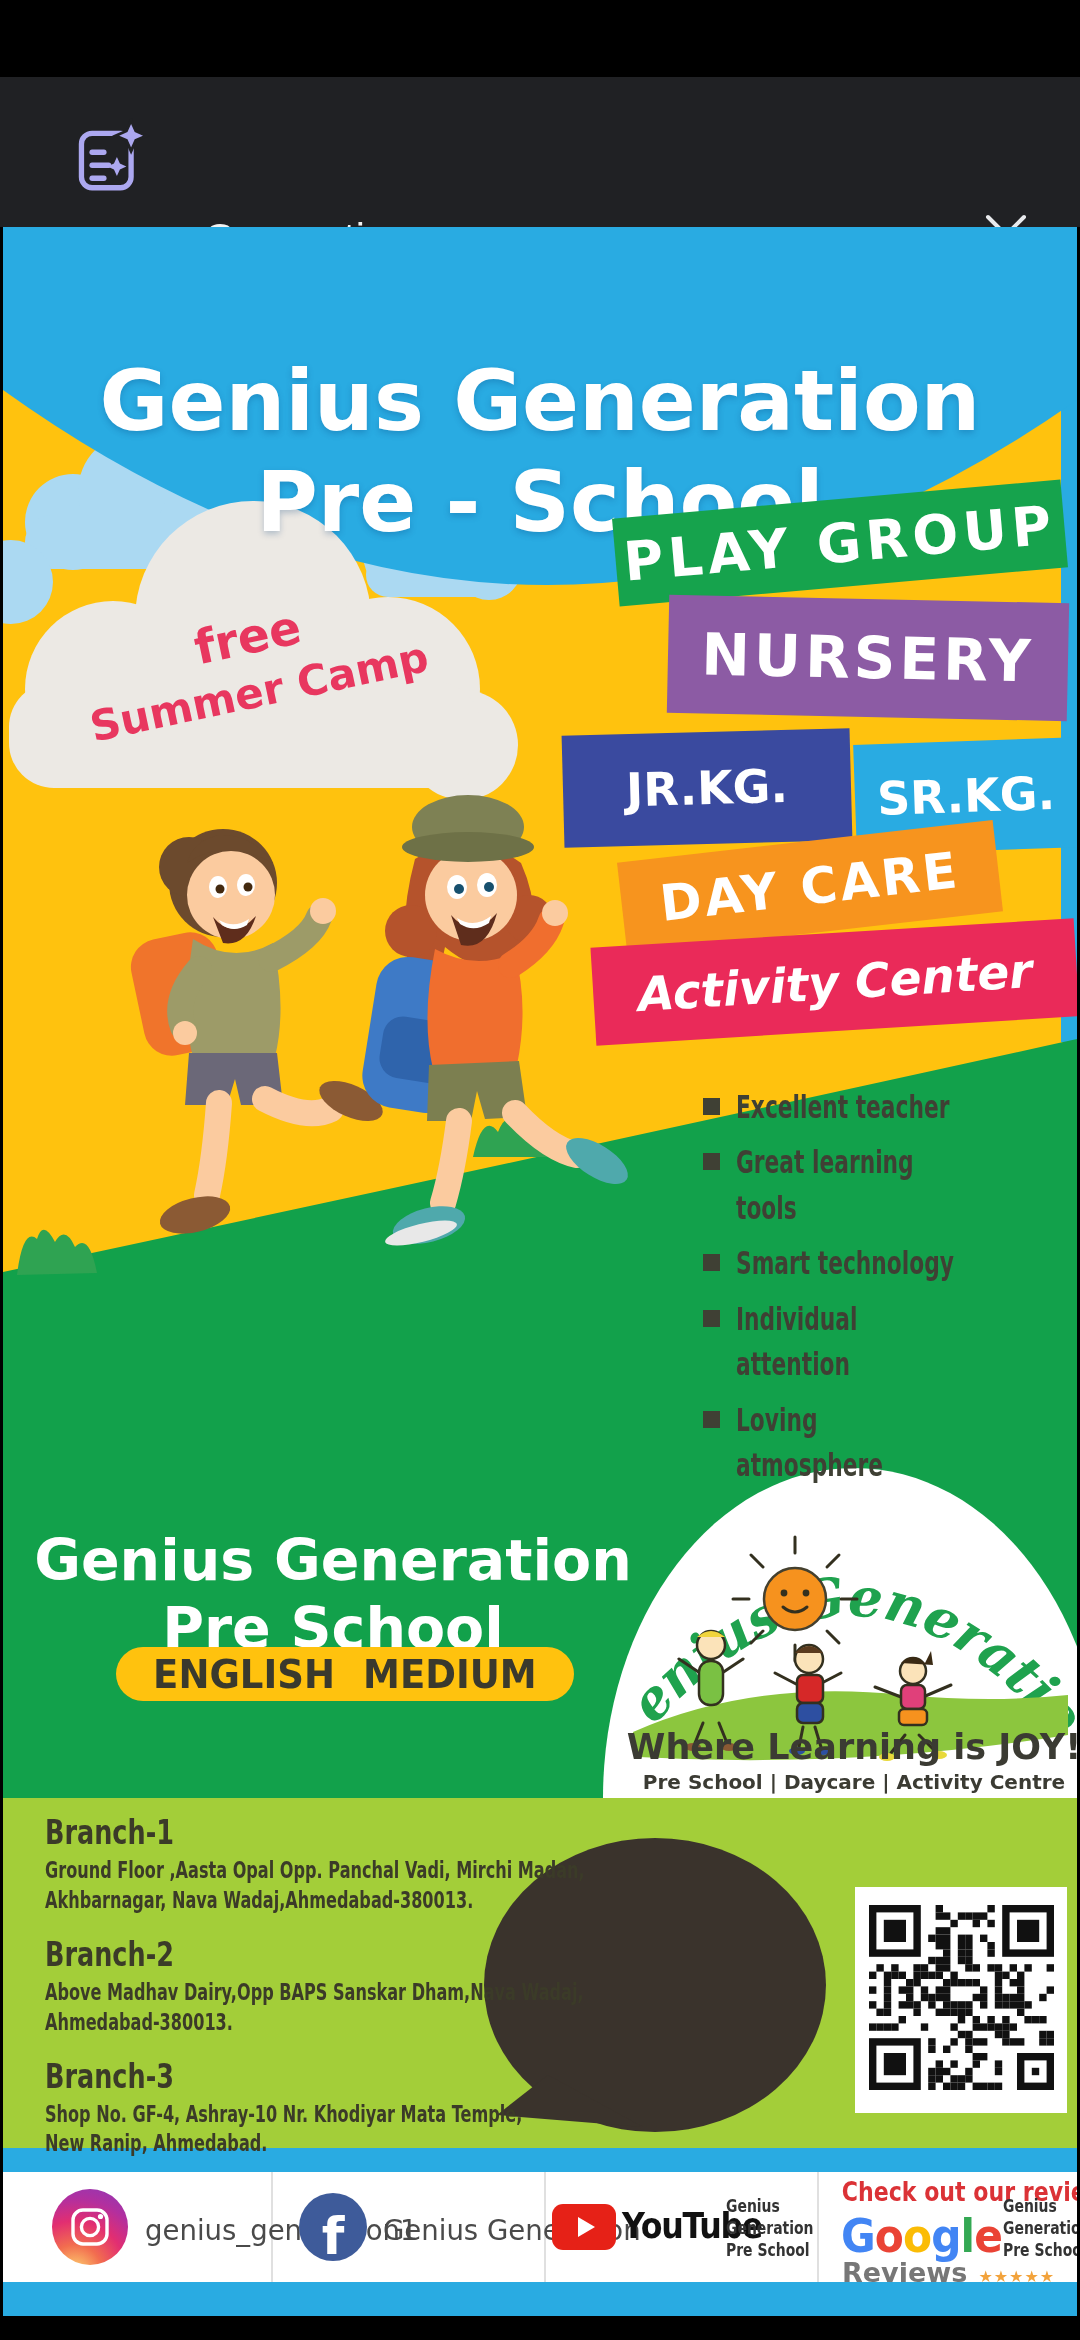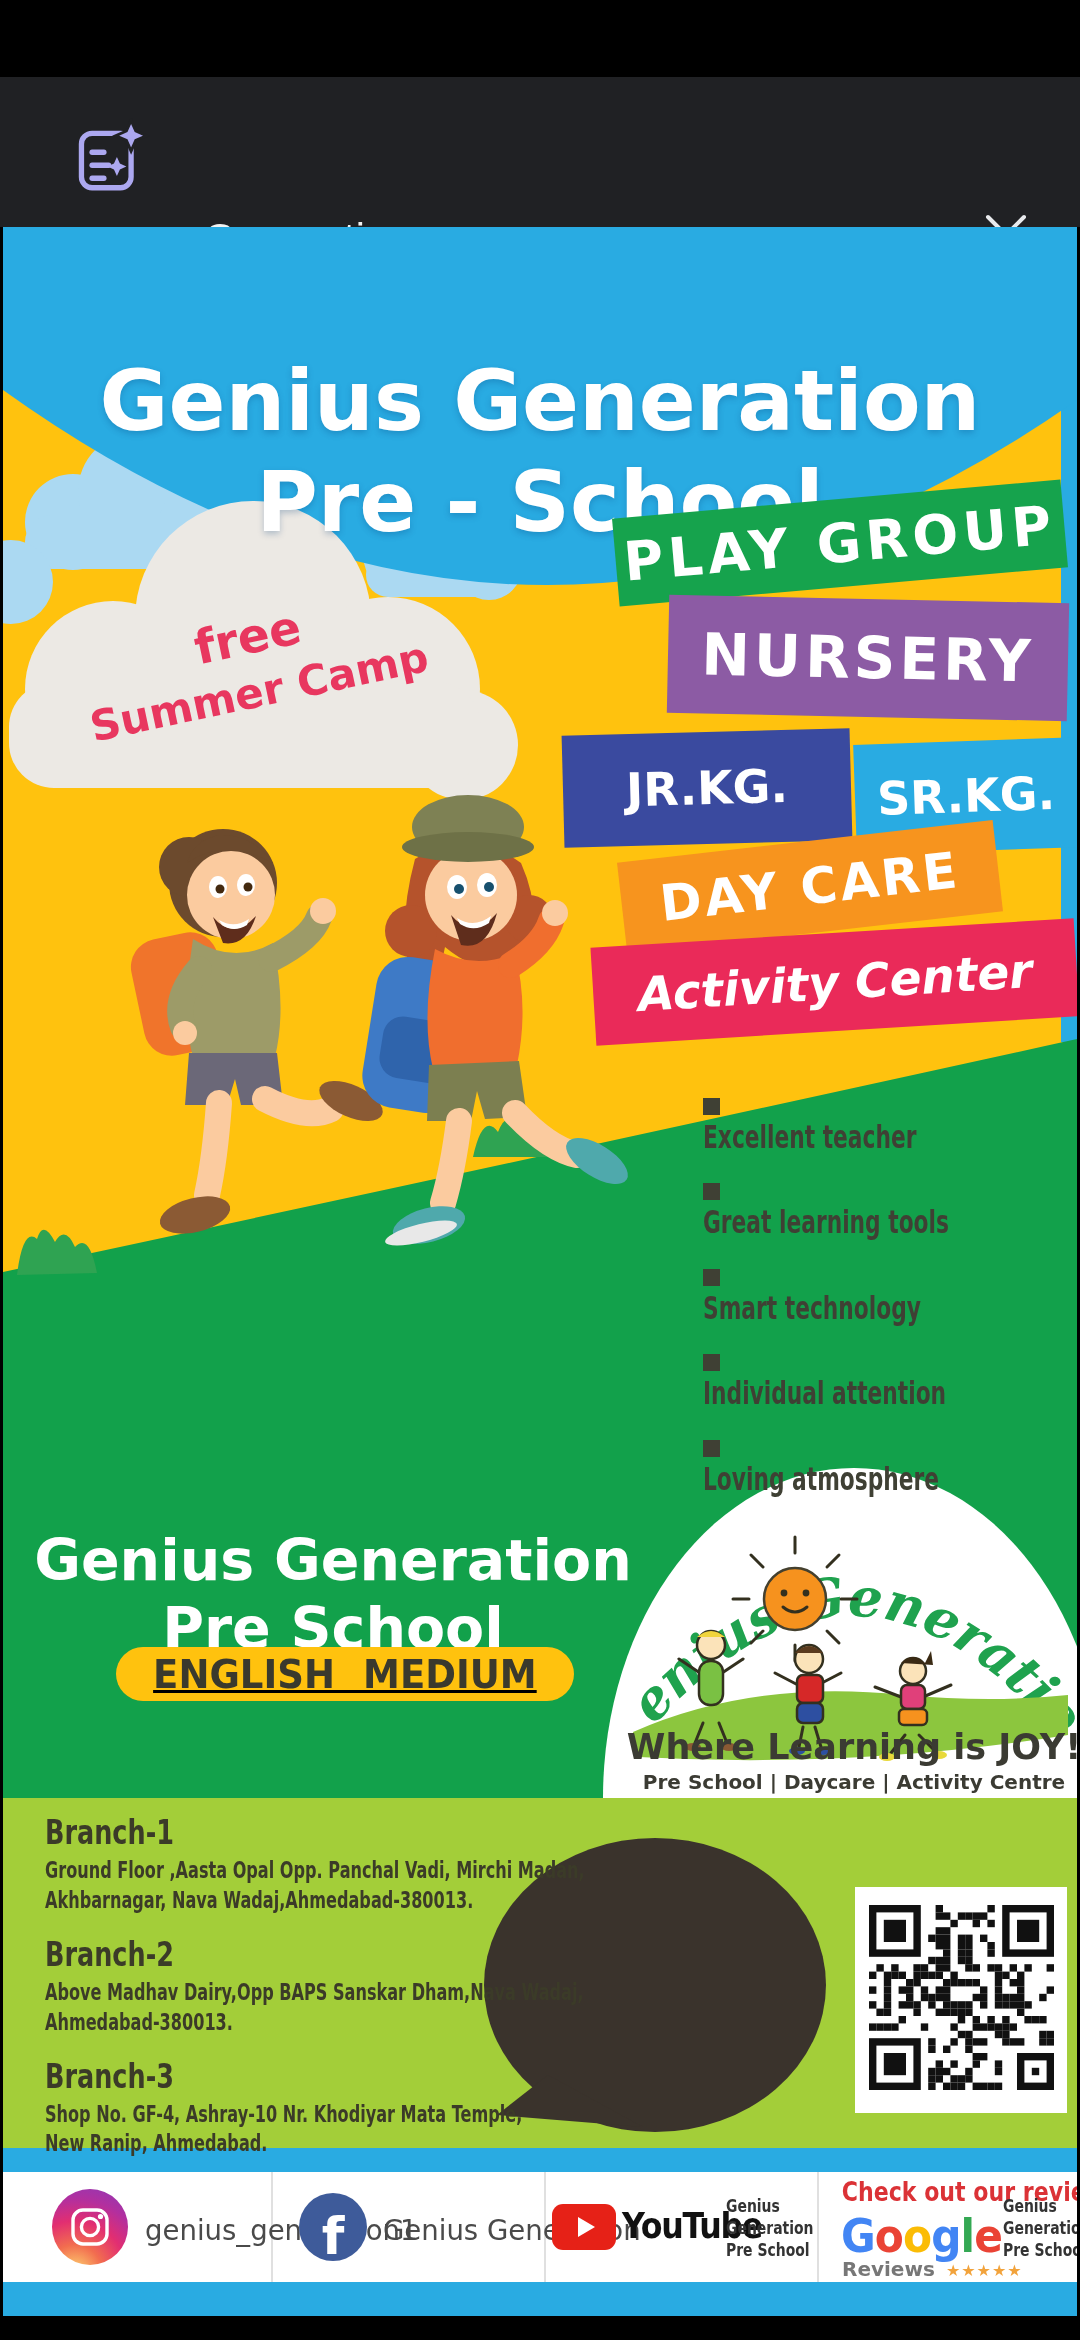--- a/index.html
+++ b/index.html
@@ -8,21 +8,21 @@
   .abs{position:absolute;}
   
   #appbar{left:0;top:77px;width:1080px;height:150px;background:#202124;}
   #appbar-title{left:204px;top:138px;font-size:41px;color:#F2F2F2;letter-spacing:.5px;}
   
   #poster{left:3px;top:227px;width:1074px;height:2089px;background:#FFC20E;overflow:hidden;
           font-family:"DejaVu Sans",sans-serif;}
   .ptitle{width:100%;text-align:center;color:#fff;font-weight:bold;font-size:84px;line-height:1;
           text-shadow:0 3px 6px rgba(0,60,120,.25);white-space:nowrap;}
   .banner{display:flex;align-items:center;justify-content:center;color:#fff;font-weight:bold;white-space:nowrap;}
-  .feat{display:flex;align-items:flex-start;margin-bottom:10px;flex-direction:column;}
+  .feat{display:flex;align-items:flex-start;margin-bottom:10px;}
   .feat .sq{width:17px;height:17px;background:#3F4034;margin:13px 16px 0 0;flex:none;}
   .feat .tx{font-size:32px;font-weight:bold;color:#3F4034;line-height:1.42;width:420px;
             transform:scaleX(.68);transform-origin:left top;}
   .brtitle{font-size:34px;font-weight:bold;color:#3B3B28;transform:scaleX(.75);transform-origin:left top;
            margin-bottom:4px;}
   .brline{font-size:23px;font-weight:bold;color:#3B3B28;line-height:1.3;transform:scaleX(.70);
           transform-origin:left top;white-space:nowrap;}
   .branch{margin-bottom:18px;}
   .fdiv{width:2px;height:110px;background:#E0E0E0;top:1945px;}
   .flabel{font-size:29px;color:#4A4A4A;transform:scaleX(.95);transform-origin:left center;white-space:nowrap;}
@@ -460,21 +460,21 @@
         <div class="tx">Individual attention</div>
       </div>
     <div class="feat">
         <div class="sq"></div>
         <div class="tx">Loving atmosphere</div>
       </div>
   </div>
 
   <div class="abs" style="left:0;top:1300px;width:660px;text-align:center;color:#fff;font-weight:bold;font-size:57px;white-space:nowrap;">Genius Generation</div>
   <div class="abs" style="left:0;top:1368px;width:660px;text-align:center;color:#fff;font-weight:bold;font-size:57px;">Pre School</div>
-  <div class="abs" style="left:113px;top:1420px;width:458px;height:54px;background:#FFC20E;border-radius:27px;display:flex;align-items:center;justify-content:center;text-decoration:underline;">
+  <div class="abs" style="left:113px;top:1420px;width:458px;height:54px;background:#FFC20E;border-radius:27px;display:flex;align-items:center;justify-content:center;">
     <span style="font-size:39px;font-weight:bold;color:#3A392D;word-spacing:16px;transform:scaleX(.95);">ENGLISH MEDIUM</span>
   </div>
 
   <div class="abs" style="left:42px;top:1585px;width:580px;">
     <div class="branch">
       <div class="brtitle">Branch-1</div>
       <div class="brline">Ground Floor ,Aasta Opal Opp. Panchal Vadi, Mirchi Madan,</div>
       <div class="brline">Akhbarnagar, Nava Wadaj,Ahmedabad-380013.</div>
     </div>
     <div class="branch">
@@ -518,21 +518,21 @@
   <div class="abs" style="left:619px;top:1978px;font-size:36px;font-weight:bold;color:#111;letter-spacing:-1.5px;transform:scaleX(.88);transform-origin:left top;">YouTube</div>
   <div class="abs smallname" style="left:723px;top:1968px;">
     <div>Genius</div>
     <div>Generation</div>
     <div>Pre School</div>
   </div>
 
   <div class="abs" style="left:820px;top:1950px;width:250px;text-align:center;font-size:26px;font-weight:bold;color:#DB3236;transform:scaleX(.85);transform-origin:center;white-space:nowrap;">Check out our review on</div>
   <div class="abs" style="left:838px;top:1982px;font-size:46px;font-weight:bold;transform:scaleX(.92);transform-origin:left top;letter-spacing:-1px;"><span style="color: rgb(66, 133, 244);">G</span><span style="color: rgb(234, 67, 53);">o</span><span style="color: rgb(251, 188, 5);">o</span><span style="color: rgb(66, 133, 244);">g</span><span style="color: rgb(52, 168, 83);">l</span><span style="color: rgb(234, 67, 53);">e</span></div>
   <div class="abs" style="left:839px;top:2030px;white-space:nowrap;">
-    <span style="font-size:20px;font-weight:bold;color:#777;">Reviews</span>
+    <span style="font-size:27px;font-weight:bold;color:#777;">Reviews</span>
     <span style="font-size:16px;color:#F2A33C;letter-spacing:1px;margin-left:6px;">★★★★★</span>
   </div>
   <div class="abs smallname" style="left:1000px;top:1968px;">
     <div>Genius</div>
     <div>Generation</div>
     <div>Pre School</div>
   </div>
 </div>
 
 </body></html>

